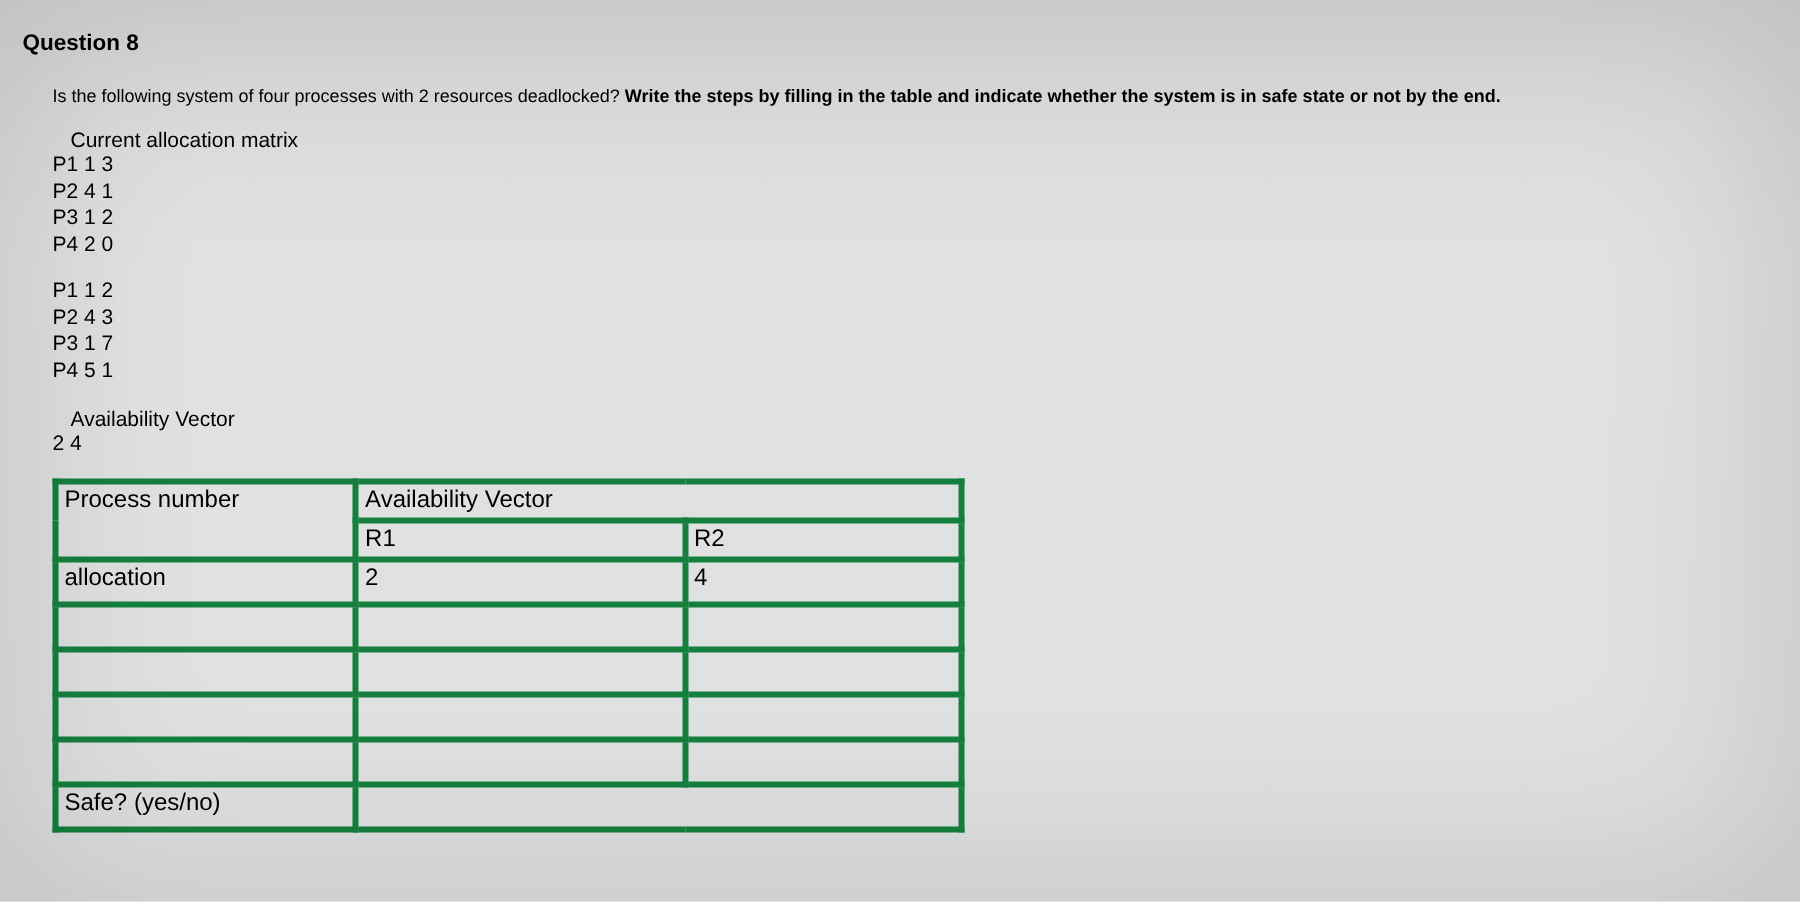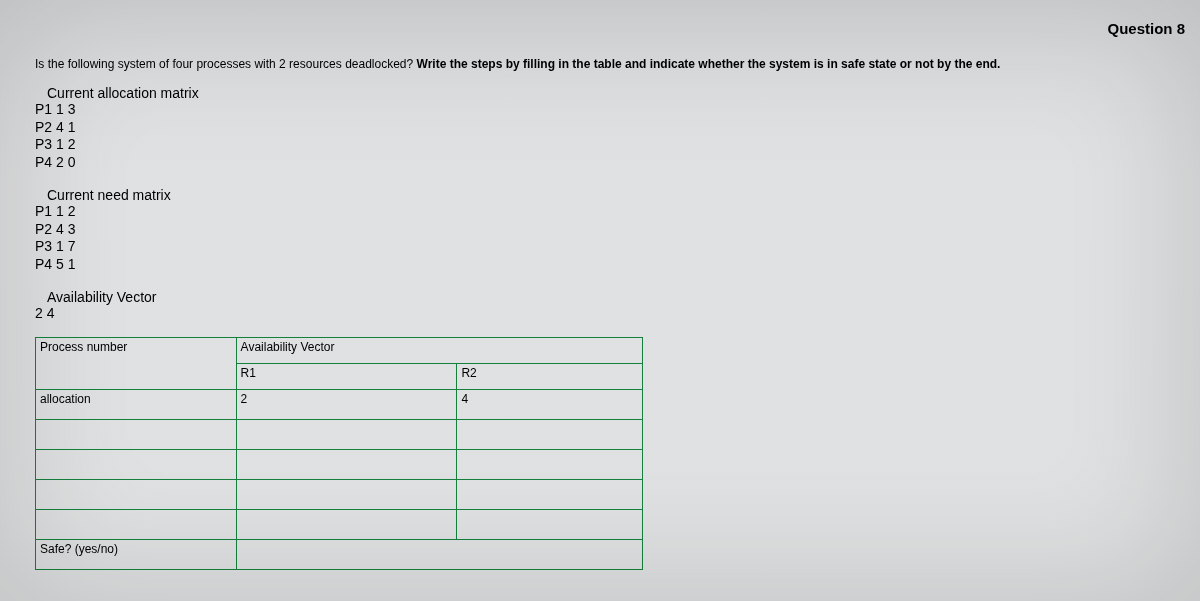--- a/index.html
+++ b/index.html
@@ -11,21 +11,20 @@
     font-size: 14px;
     color: #000;
     padding: 20px 15px 0 15px;
     position: relative;
     overflow: hidden;
   }
   .title {
     font-weight: bold;
     font-size: 15px;
     margin-bottom: 20px;
-    text-align: right;
   }
   .content {
     padding-left: 20px;
   }
   .prompt {
     font-size: 12px;
     margin-bottom: 14px;
   }
   .prompt .bold { font-weight: bold; }
   .section-header {
@@ -39,26 +38,26 @@
   }
   .gap { height: 14px; }
   .gap-small { height: 8px; }
   table.answer {
     border-collapse: collapse;
     margin-top: 6px;
     width: 608px;
     background: transparent;
   }
   table.answer td, table.answer th {
-    border: 1px solid #15803d;
+    border: 4px solid #15803d;
     font-weight: normal;
     text-align: left;
     vertical-align: top;
     padding: 2px 4px;
-    font-size: 12px;
+    font-size: 16px;
     height: 30px;
     background: rgba(0,0,0,0);
   }
   table.answer .col-proc { width: 212px; }
   table.answer .col-r1 { width: 236px; }
   table.answer .col-r2 { width: 198px; }
   table.answer tr.h2 td, table.answer tr.h2 th { height: 26px; }
   
   .vignette {
     pointer-events: none;
@@ -78,21 +77,20 @@
   </p>
 
   <div class="section-header">Current allocation matrix</div>
   <div class="matrix-line">P1 1 3</div>
   <div class="matrix-line">P2 4 1</div>
   <div class="matrix-line">P3 1 2</div>
   <div class="matrix-line">P4 2 0</div>
 
   <div class="gap"></div>
 
-  <div class="section-header">Current need matrix</div>
   <div class="matrix-line">P1 1 2</div>
   <div class="matrix-line">P2 4 3</div>
   <div class="matrix-line">P3 1 7</div>
   <div class="matrix-line">P4 5 1</div>
 
   <div class="gap"></div>
 
   <div class="section-header">Availability Vector</div>
   <div class="matrix-line">2 4</div>
 

